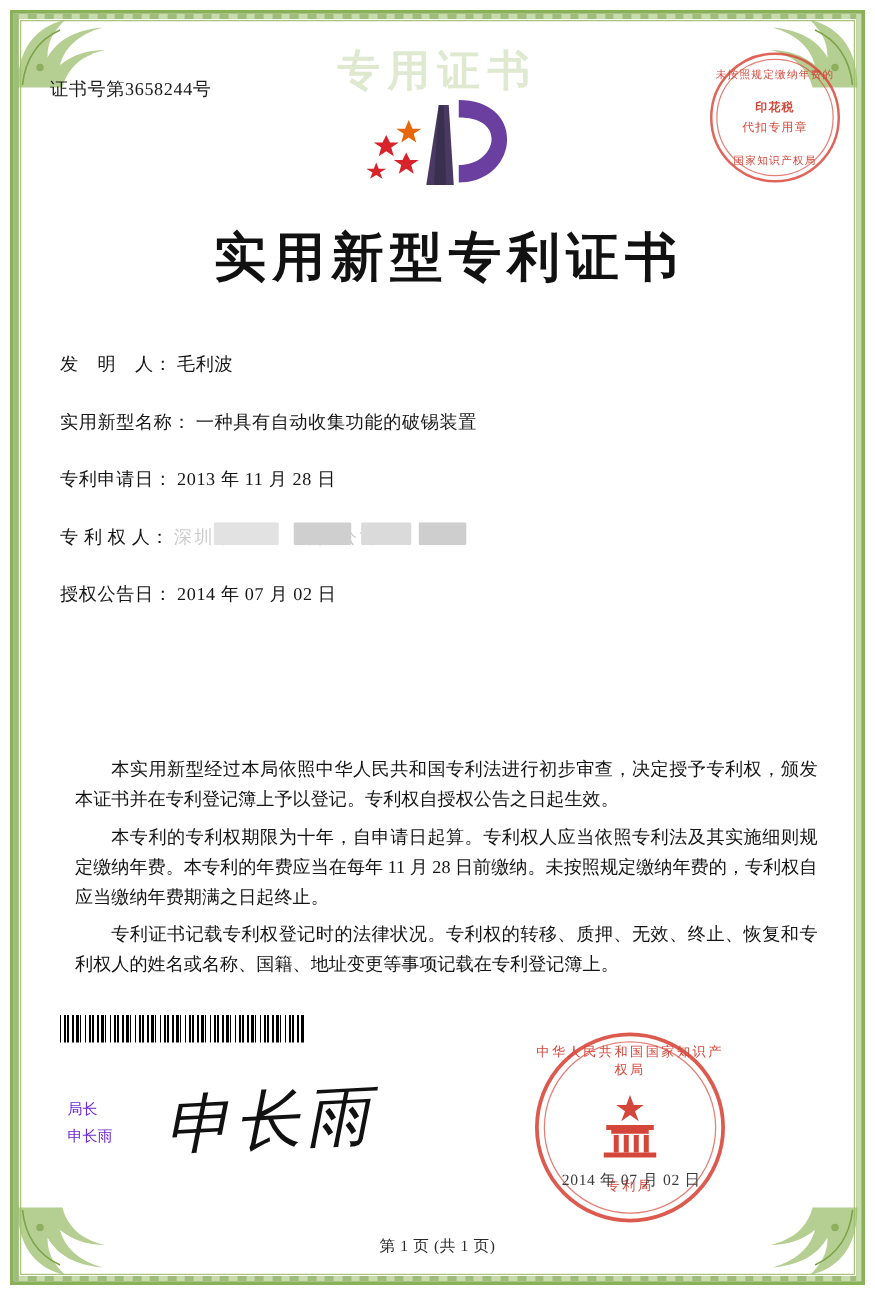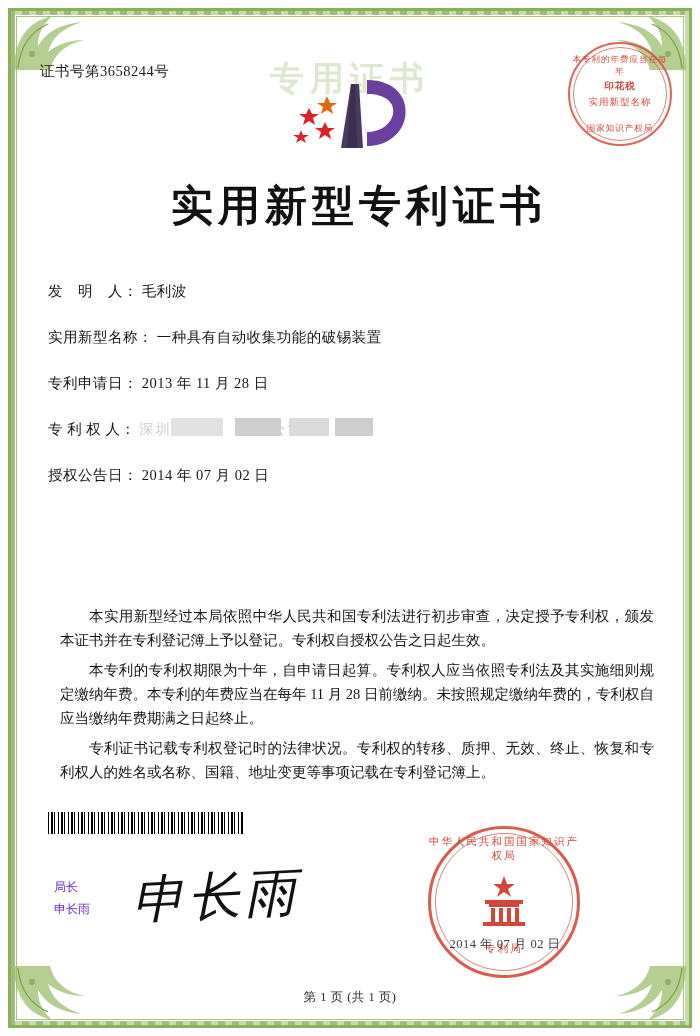--- a/index.html
+++ b/index.html
@@ -57,21 +57,21 @@
   .corner svg { display:block; }
   .corner.tl { left: 12px;  top: 12px; }
   .corner.tr { right: 12px; top: 12px; transform: scaleX(-1); }
   .corner.bl { left: 12px;  bottom: 12px; transform: scaleY(-1); }
   .corner.br { right: 12px; bottom: 12px; transform: scale(-1,-1); }
 
   
   .watermark {
     position: absolute;
     left: 0; right: 0;
-    top: 56px;
+    top: 34px;
     text-align: center;
     font-size: 34px;
     letter-spacing: 6px;
     color: #d9e6c8;
     font-family: "DejaVu Sans", sans-serif;
     font-weight: bold;
     opacity: .85;
   }
 
   
@@ -381,23 +381,23 @@
         <polygon points="34,34 37,40 44,40 38,44 40,51 34,47 28,51 30,44 24,40 31,40"></polygon>
         <polygon points="50,48 53,54 60,54 54,58 56,65 50,61 44,65 46,58 40,54 47,54"></polygon>
         <polygon points="26,56 28,61 34,61 29,64 31,69 26,66 21,69 23,64 18,61 24,61"></polygon>
       </g>
     </svg>
   </div>
 
   <div class="seal-top">
     <div class="ring"></div>
     <div class="ring2"></div>
-    <div class="arc-top">本专利的年费应当在每年</div>
+    <div class="arc-top">未按照规定缴纳年费的</div>
     <div class="mid1">印花税</div>
-    <div class="mid2">实用新型名称</div>
+    <div class="mid2">代扣专用章</div>
     <div class="arc-bottom">国家知识产权局</div>
   </div>
 
   <div class="main-title">实用新型专利证书</div>
 
   <div class="fields">
 
     <div class="field-row">
       <span class="field-label">发　明　人：</span>
       <span class="field-value">毛利波</span>

